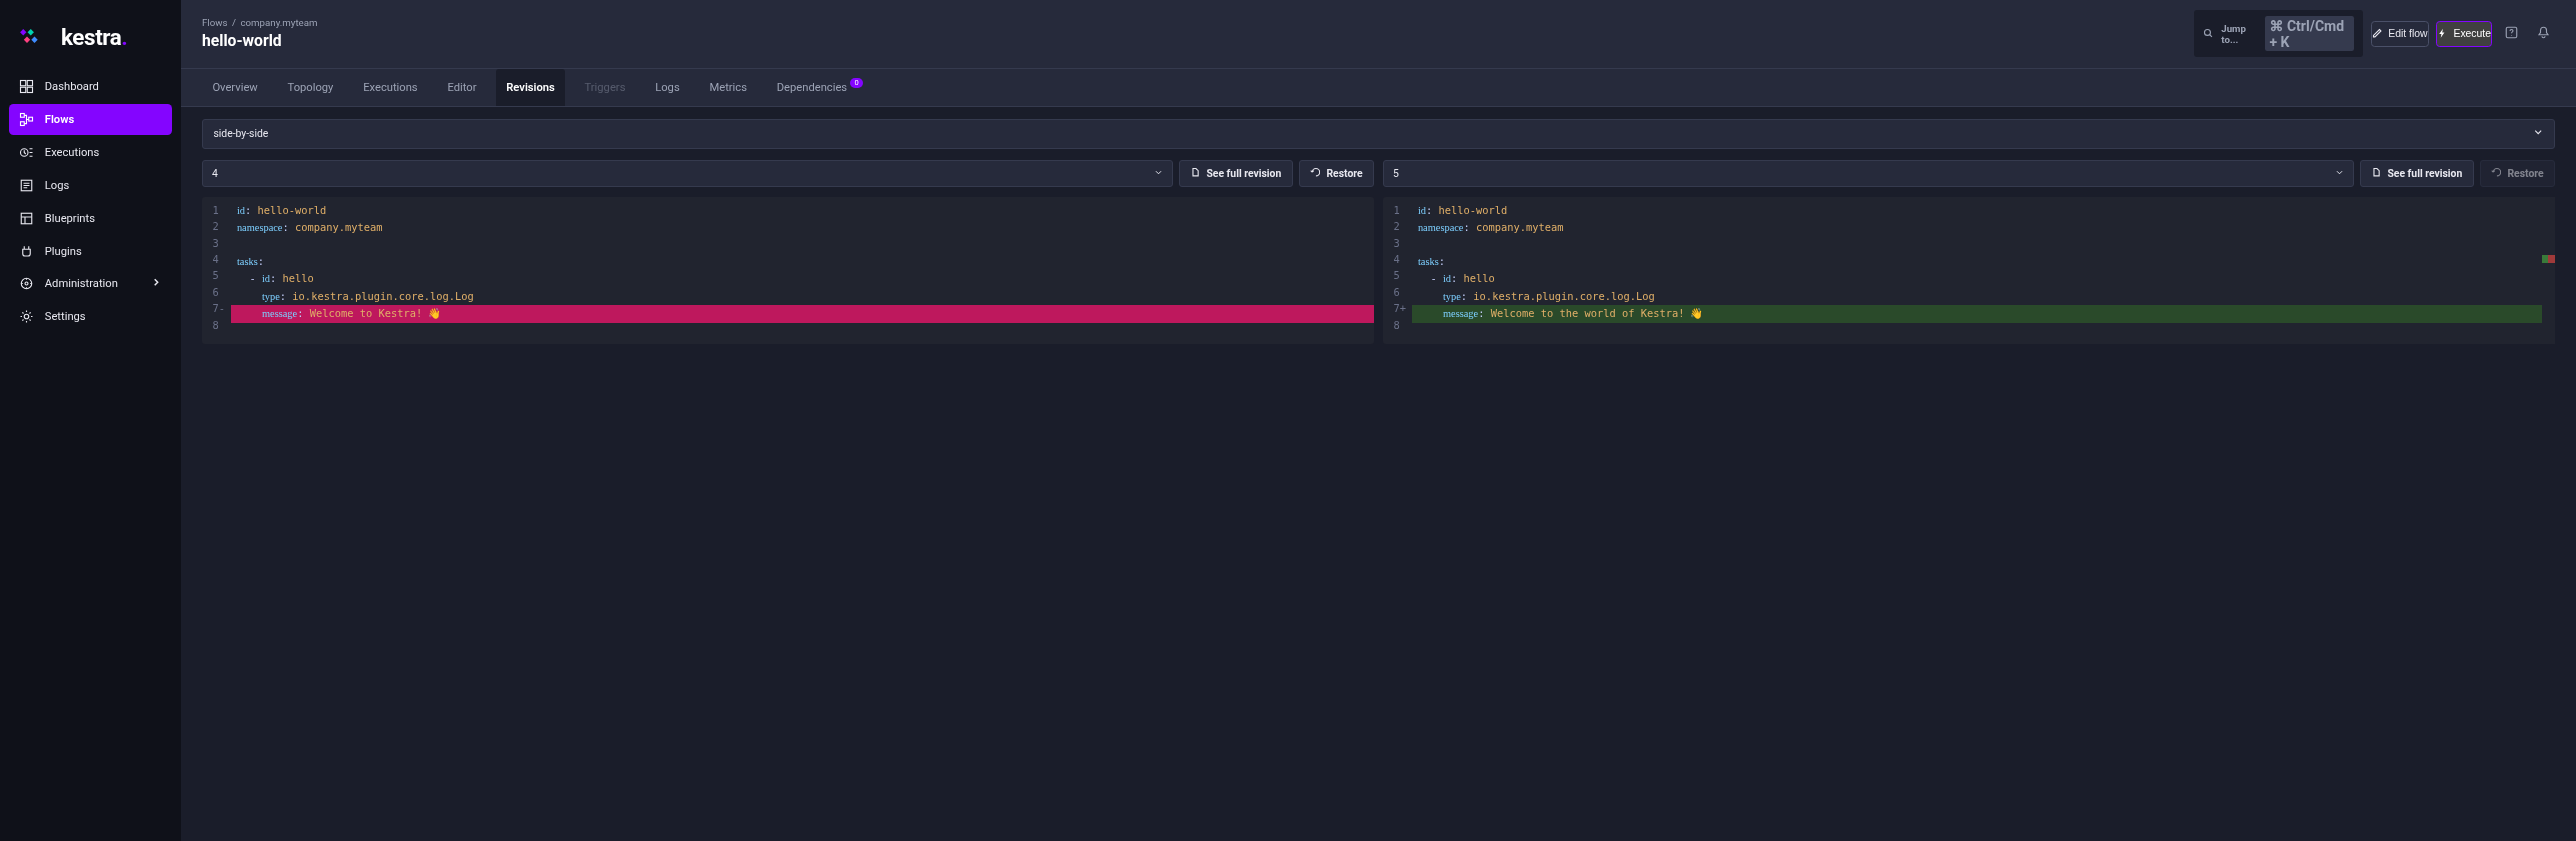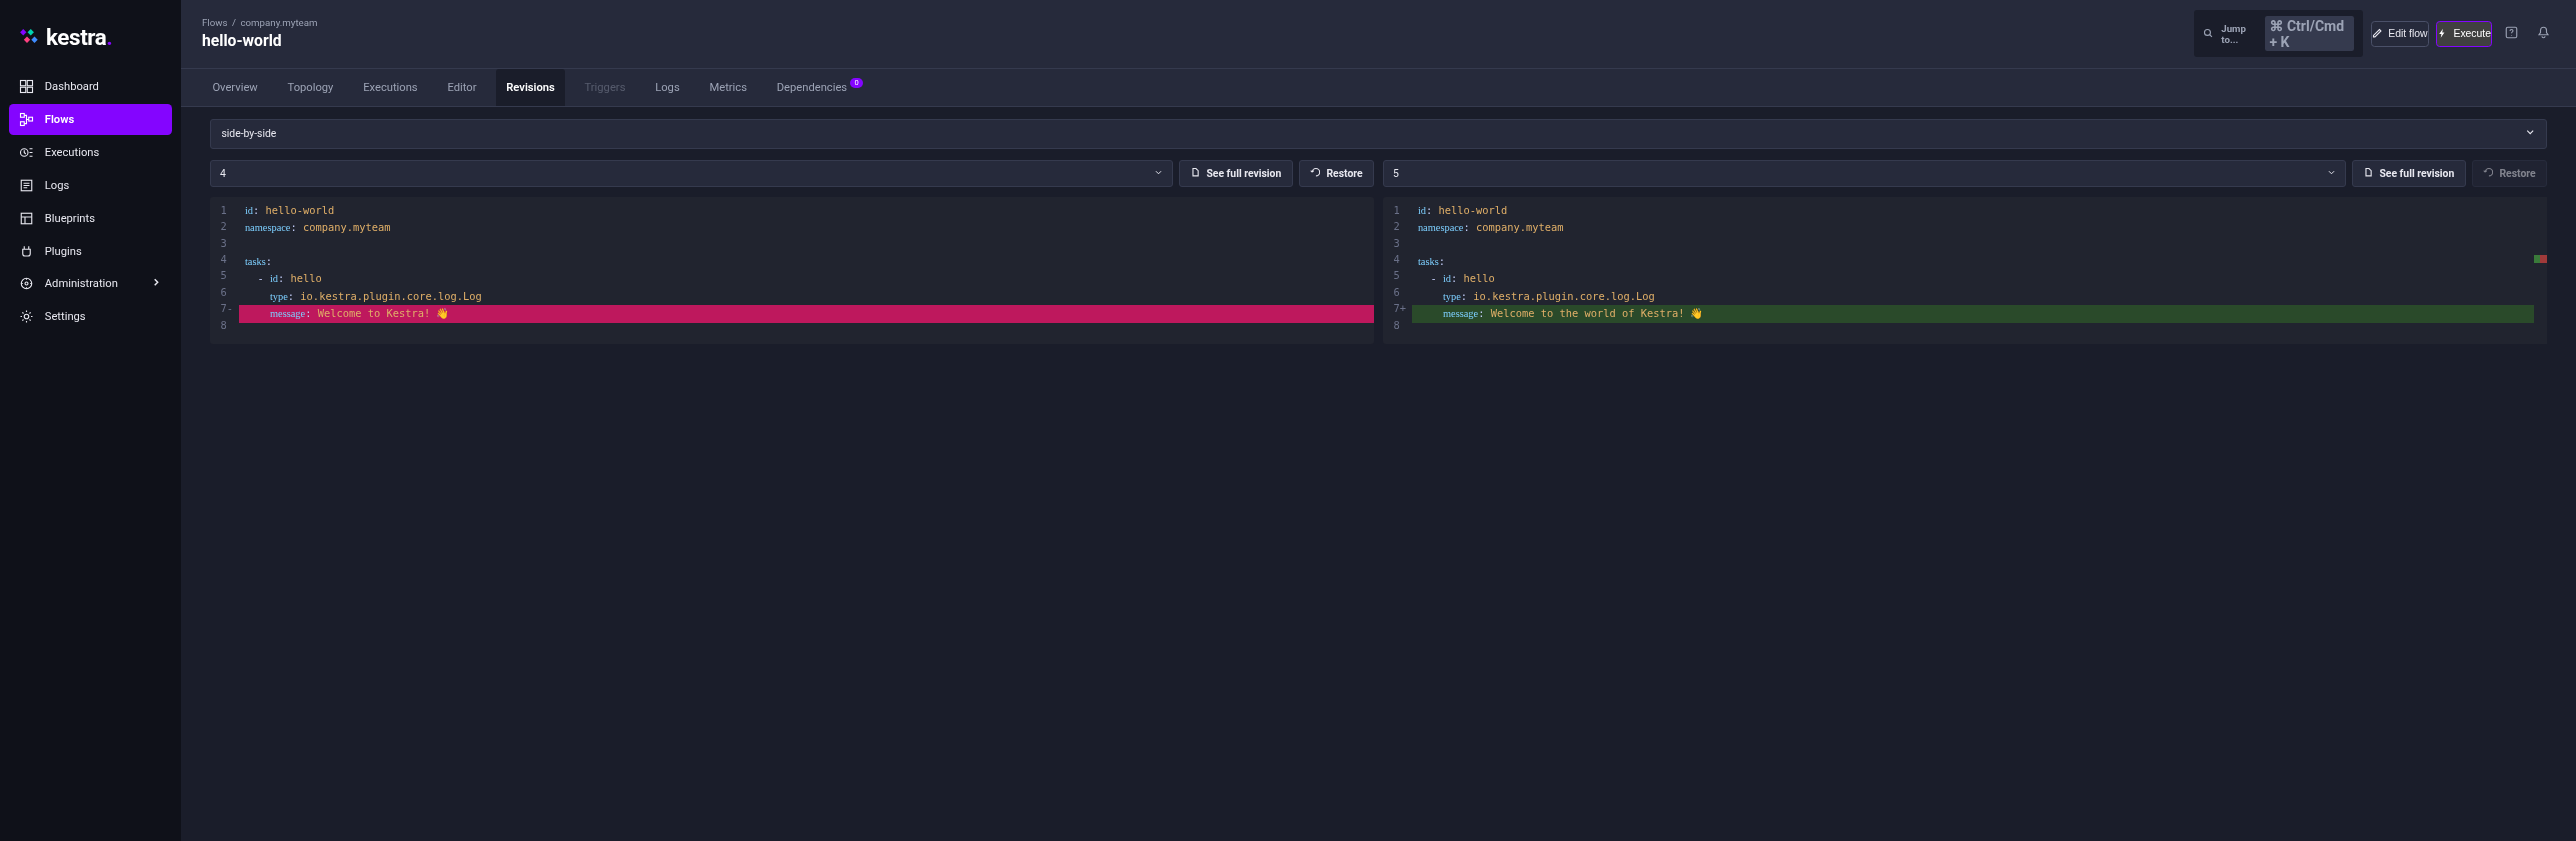--- a/index.html
+++ b/index.html
@@ -13,21 +13,21 @@
     }
     .sidebar {
       width: 181px;
       background: #0f1119;
       padding: 18px 9px;
       flex-shrink: 0;
     }
     .logo {
       display: flex;
       align-items: center;
-      gap: 7px;
+      gap: 22px;
       padding: 6px 9px 21px 9px;
     }
     .logo-icon {
       width: 21px;
       height: 21px;
       position: relative;
     }
     .logo-text {
       font-size: 22.4px;
       font-weight: 700;
@@ -118,21 +118,21 @@
       border-radius: 7.5px;
       font-size: 7.5px;
       padding: 0.7px 4.5px;
       margin-left: 3px;
       vertical-align: top;
       display: inline-block;
       position: relative;
       top: -3px;
     }
     
-    .content { padding: 12px 29px; flex: 1; overflow: auto; }
+    .content { padding: 12px 21px; flex: 1; overflow: auto; }
     .view-select {
       width: 100%;
       background: #262a3b;
       border: 0.7px solid #353a4e;
       border-radius: 3px;
       padding: 7.5px 10.4px;
       color: #e8e8f0;
       font-size: 10.4px;
       display: flex;
       justify-content: space-between;

